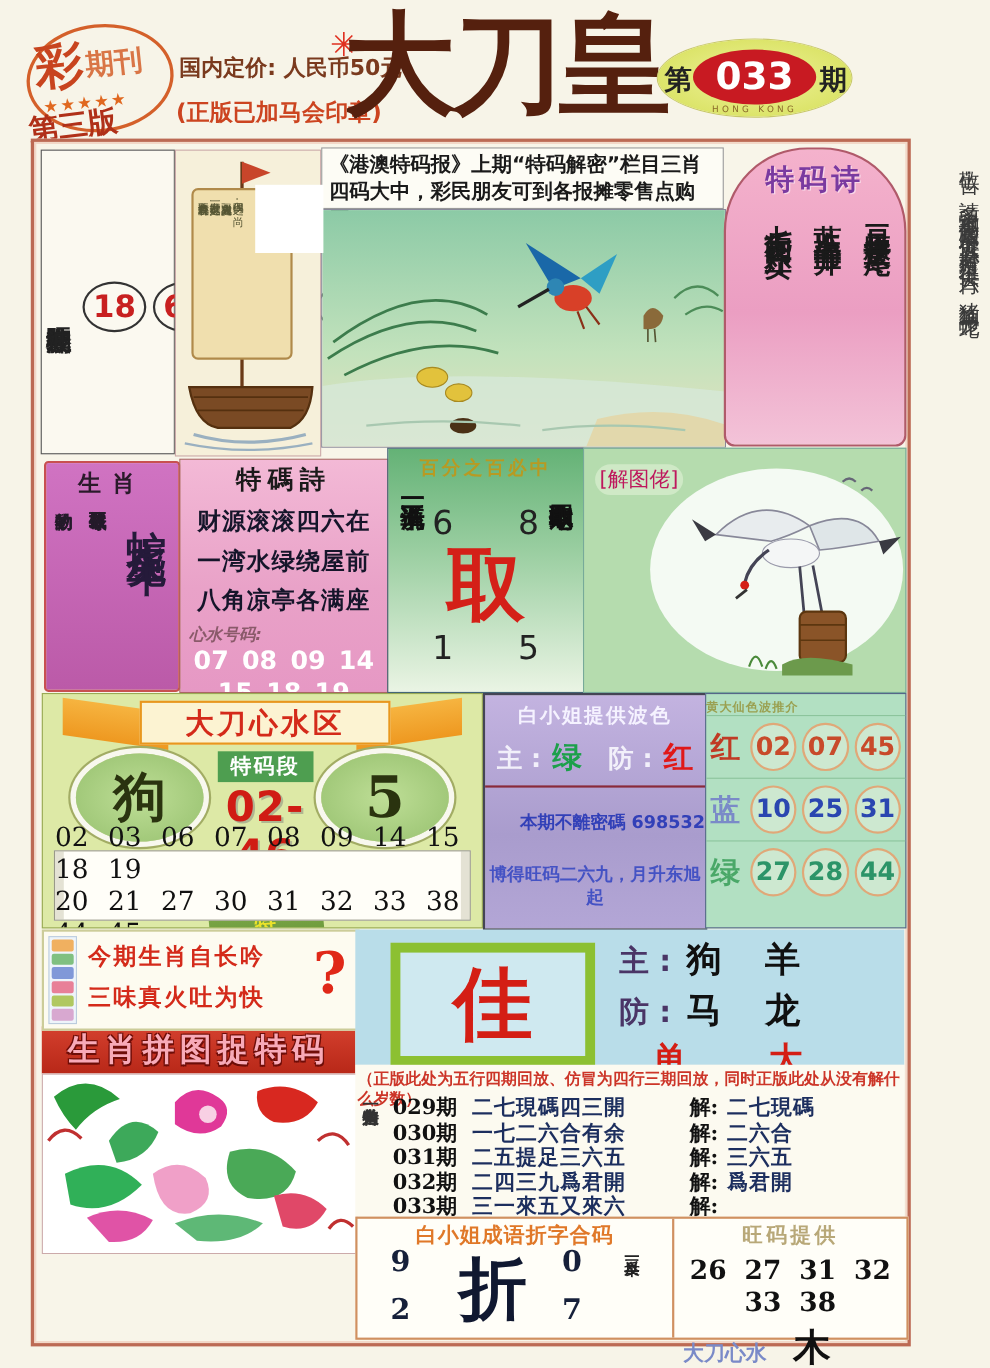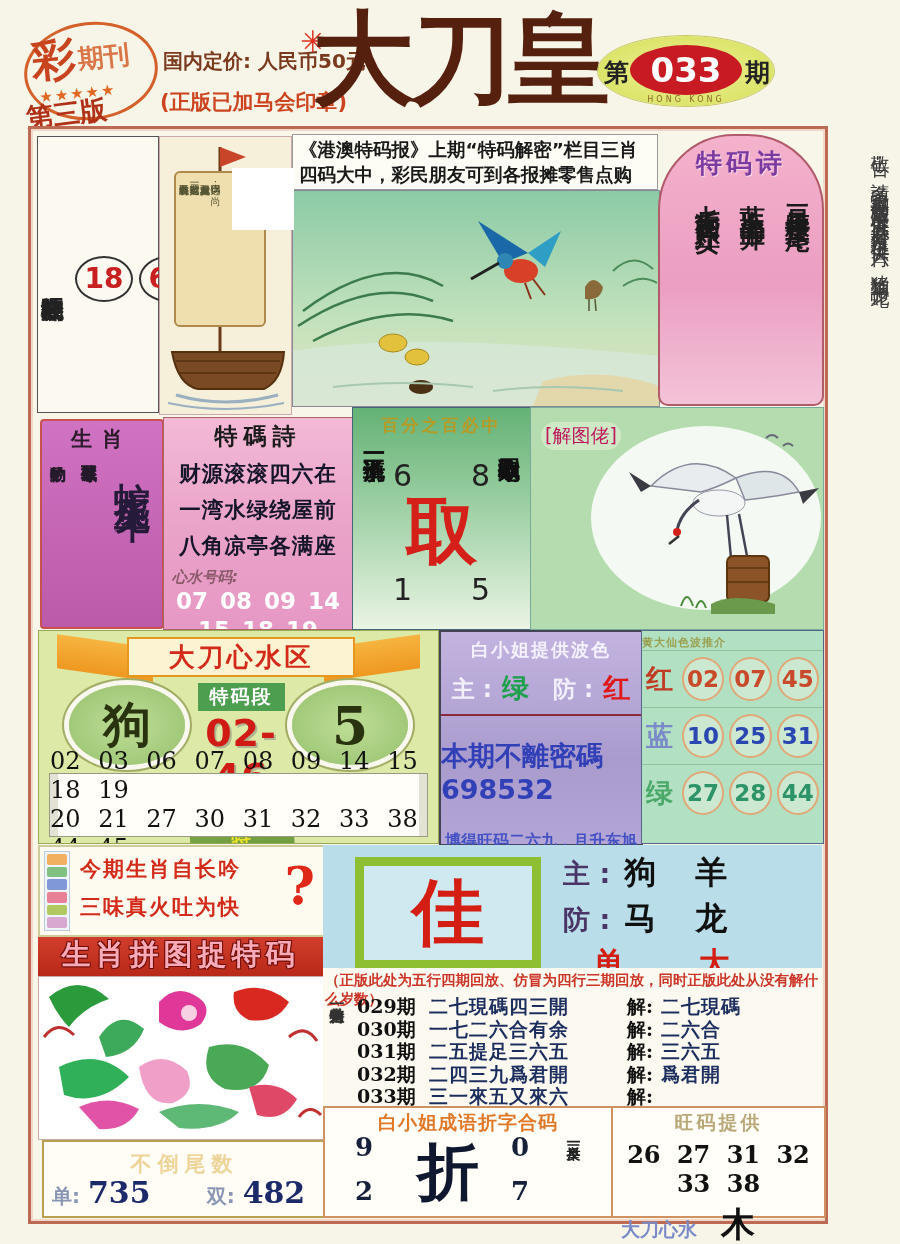--- a/index.html
+++ b/index.html
@@ -125,21 +125,21 @@
 
   
   .colorbox{left:439px;top:630px;width:200px;height:212px;border:2px solid #445;
         background:linear-gradient(180deg,#c3b3e0,#a99ccd 60%,#b3a6d6);}
   .colorbox-title{text-align:center;font-size:18px;font-weight:bold;color:#f5f2ff;margin-top:6px;letter-spacing:2px;}
   .colorbox-mf{display:flex;justify-content:center;gap:10px;align-items:baseline;margin-top:8px;
         border-bottom:2px solid #8a2a3a;padding-bottom:8px;}
   .mf-label{font-size:23px;font-weight:bold;color:#f2f0fa;}
   .mf-green{font-size:27px;font-weight:bold;color:#1ca04a;}
   .mf-red{font-size:27px;font-weight:bold;color:#e01818;}
-  .secret{margin-top:22px;text-align:left;font-size:27px;font-weight:bold;color:#3240b8;}
+  .secret{margin-top:22px;text-align:right;font-size:16px;font-weight:bold;color:#3240b8;}
   .colorpoem{margin-top:26px;text-align:center;font-size:16px;font-weight:bold;color:#4452c4;}
 
   
   .wong{left:641px;top:630px;width:181px;height:212px;border:1px solid #568;background:#b2e0c2;}
   .wong-title{font-size:11px;font-weight:bold;color:#9aa050;margin-top:4px;letter-spacing:1px;}
   .wong-row{display:flex;align-items:center;gap:5px;padding:6px 4px;border-top:1px solid #8cc49c;}
   .wong-label{font-size:27px;font-weight:bold;width:32px;font-family:"DejaVu Serif",serif;}
   .wong-label.red{color:#c03a24;}
   .wong-label.blue{color:#7a8ac8;}
   .wong-label.green{color:#4aa868;}
@@ -452,29 +452,20 @@
       <path d="M20 90 Q60 70 90 100 Q60 130 25 118 Z" fill="#30b058"></path>
       <path d="M100 90 q25 -18 48 4 q10 22 -14 32 q-28 4 -34 -36 Z" fill="#f0a0c8"></path>
       <path d="M170 70 q35 -10 60 18 q-8 30 -44 24 q-26 -12 -16 -42 Z" fill="#2a9a3a" opacity="0.85"></path>
       <path d="M210 110 q28 -8 48 12 q-14 24 -40 16 Z" fill="#e04868"></path>
       <path d="M40 130 q30 -14 60 2 q-12 22 -40 20 Z" fill="#d82890" opacity="0.8"></path>
       <path d="M120 135 q40 -16 80 0 q-20 20 -60 16 Z" fill="#28a048" opacity="0.75"></path>
       <path d="M5 60 q14 -18 30 -2 M250 60 q16 -14 28 4 M260 140 q10 -14 22 -2" stroke="#c03030" stroke-width="3" fill="none"></path>
     </svg>
   </div>
 
-  <div class="abs oddeven">
-    <div class="oe-watermark">不倒尾数</div>
-    <div class="oe-row">
-      <span class="oe-label">单:</span>
-      <span class="oe-val">735</span>
-      <span class="oe-label" style="margin-left:48px;">双:</span>
-      <span class="oe-val">482</span>
-    </div>
-  </div>
 
   <div class="abs jia">
     <div class="jia-frame ctr">
       <span class="jia-char">佳</span>
     </div>
     <div class="jia-right">
       <div class="jia-row">
         <span class="jia-label">主 :</span>
         <span class="jia-val">狗 羊</span>
       </div>

